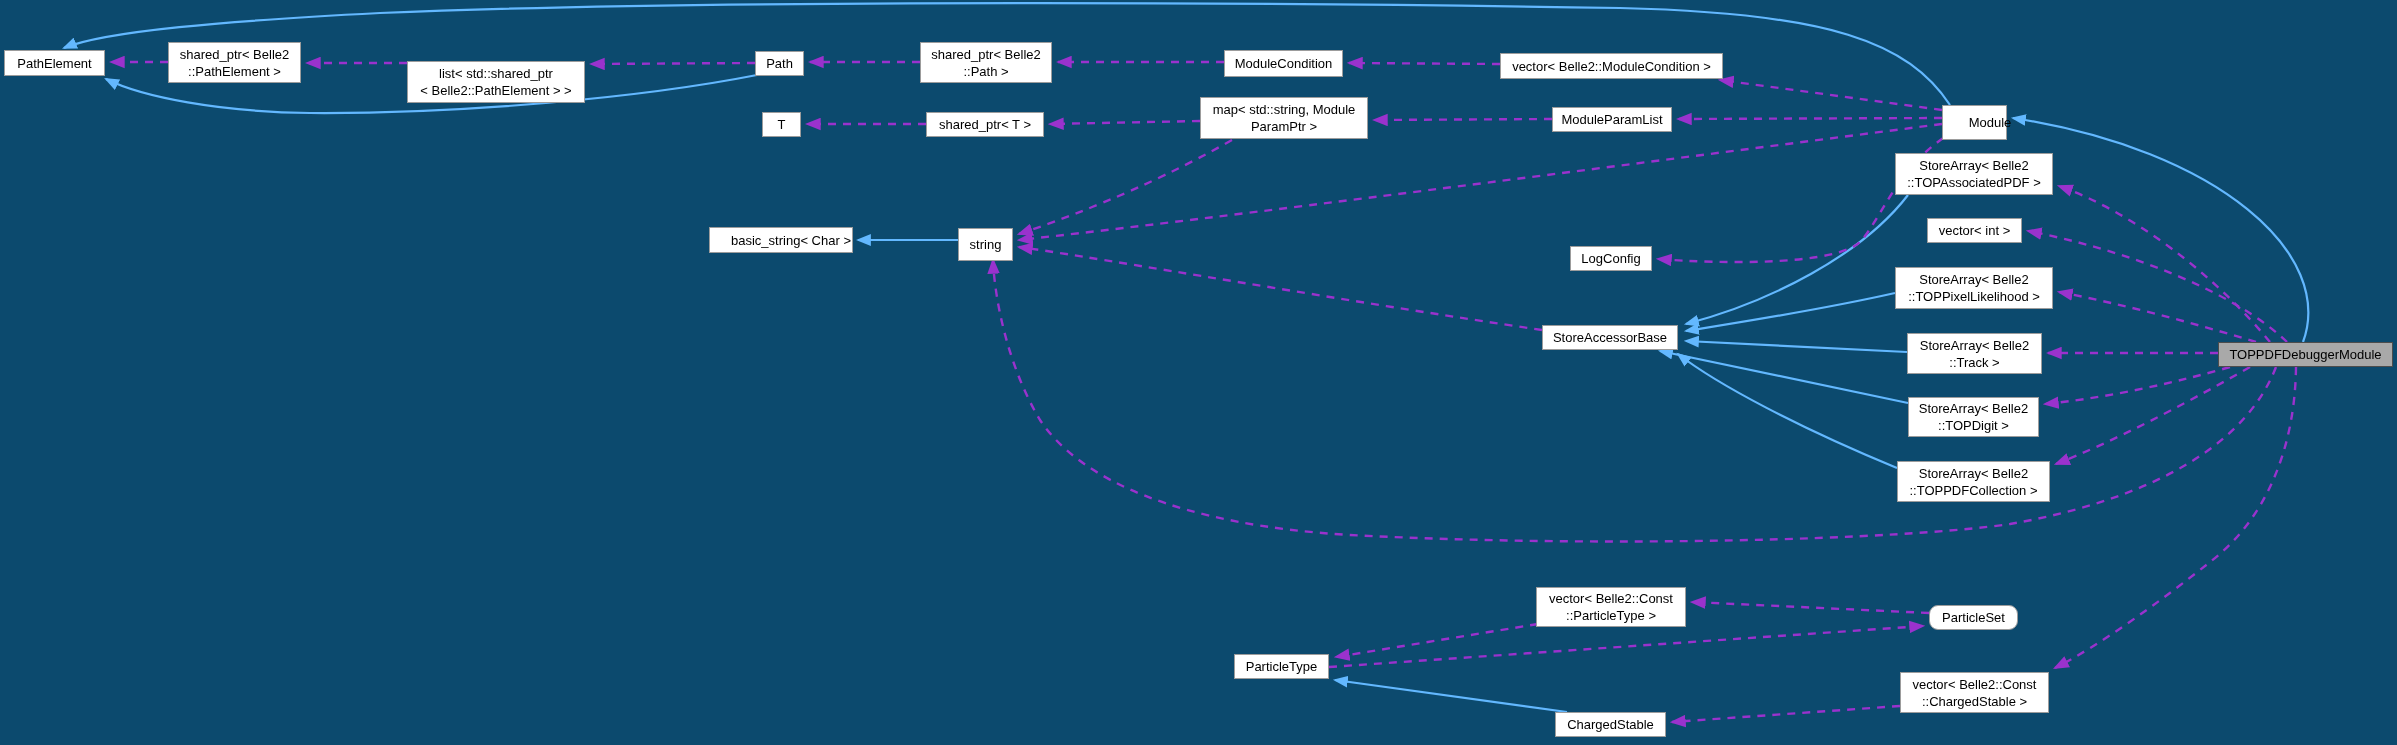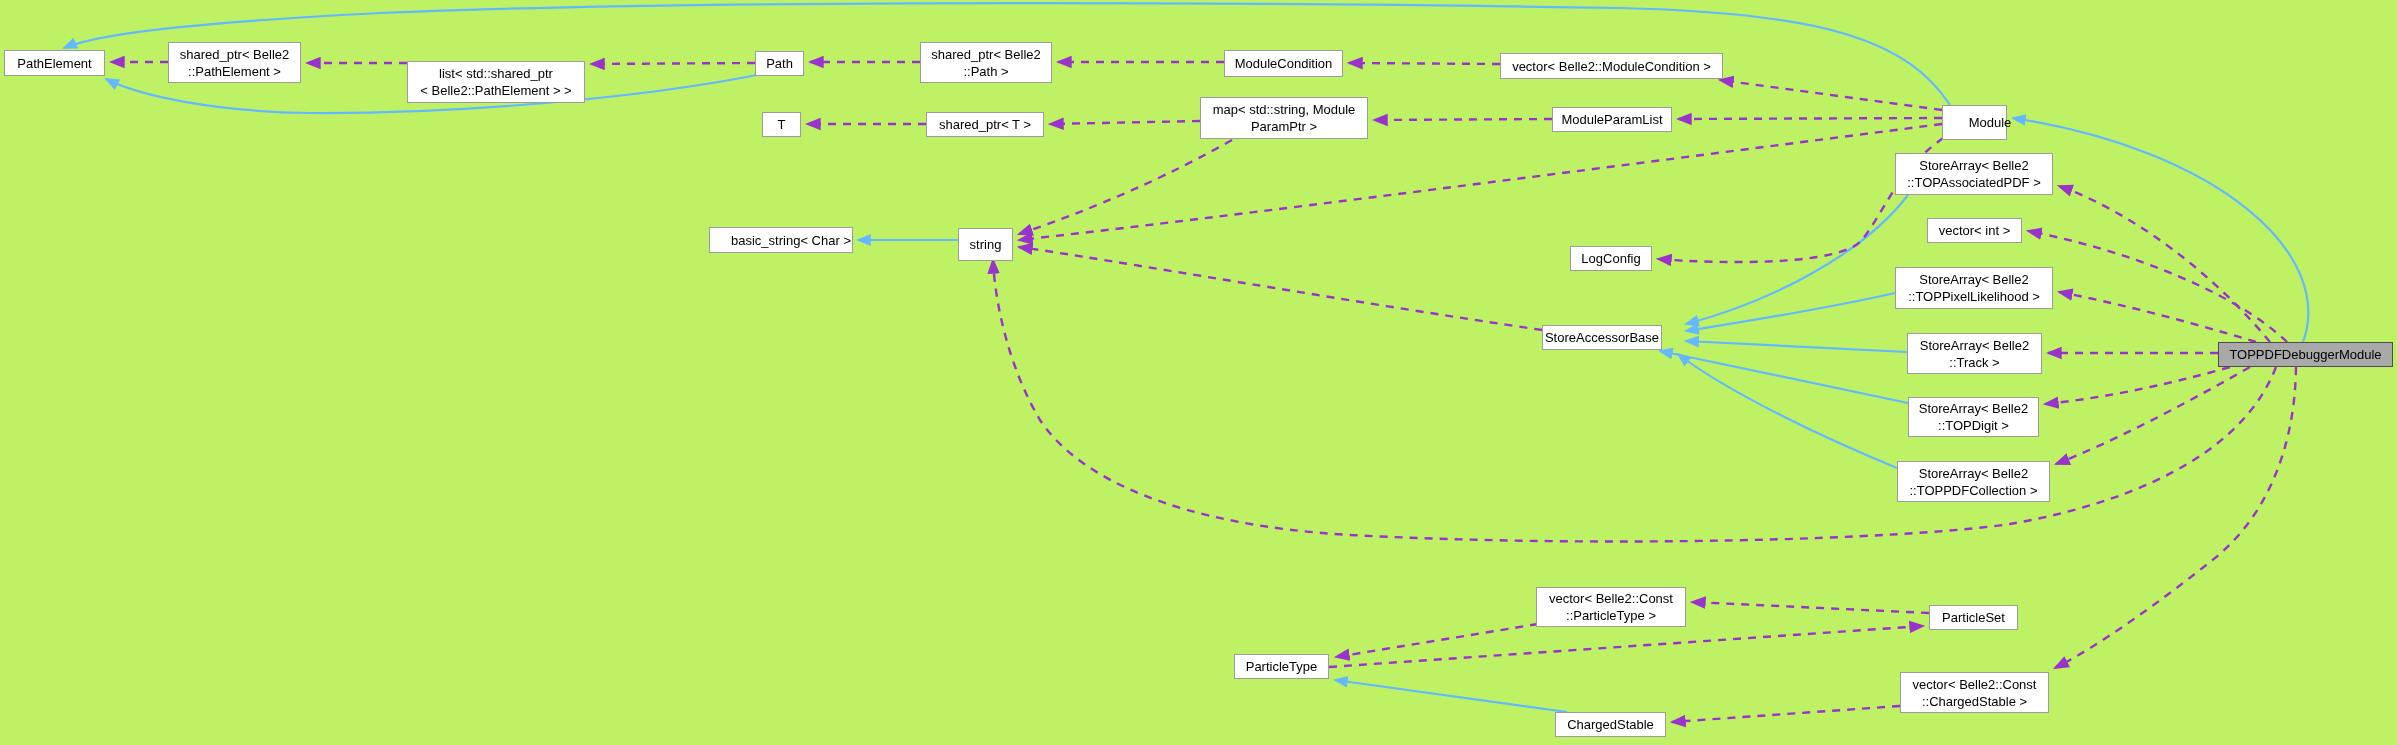--- a/index.html
+++ b/index.html
@@ -4,21 +4,21 @@
 <style>
   html, body {
     margin: 0;
     padding: 0;
     background: #000000;
   }
   .canvas {
     position: relative;
     width: 2397px;
     height: 745px;
-    background: #bef264;
+    background: #0c4a6e;
     overflow: hidden;
     font-family: "Liberation Sans", "DejaVu Sans", sans-serif;
   }
   svg.edge-layer {
     position: absolute;
     left: 0;
     top: 0;
     width: 2397px;
     height: 745px;
   }
@@ -119,34 +119,34 @@
       <div class="node" style="left: 1500px; top: 53px; width: 223px; height: 26px;">vector&lt; Belle2::ModuleCondition &gt;</div>
       <div class="node" style="left: 1942px; top: 105px; width: 65px; height: 35px; padding-left: 31px;">Module</div>
       <div class="node" style="left: 762px; top: 112px; width: 39px; height: 25px;">T</div>
       <div class="node" style="left: 926px; top: 112px; width: 118px; height: 25px;">shared_ptr&lt; T &gt;</div>
       <div class="node" style="left: 1200px; top: 97px; width: 168px; height: 42px;">map&lt; std::string, Module
 ParamPtr &gt;</div>
       <div class="node" style="left: 1552px; top: 107px; width: 120px; height: 25px;">ModuleParamList</div>
       <div class="node" style="left: 709px; top: 227px; width: 144px; height: 26px; padding-left: 20px;">basic_string&lt; Char &gt;</div>
       <div class="node" style="left: 958px; top: 228px; width: 55px; height: 33px;">string</div>
       <div class="node" style="left: 1570px; top: 246px; width: 82px; height: 25px; text-align: center;">LogConfig</div>
-      <div class="node" style="left: 1542px; top: 325px; width: 120px; height: 25px;">StoreAccessorBase</div>
+      <div class="node" style="left: 1542px; top: 325px; width: 136px; height: 25px;">StoreAccessorBase</div>
       <div class="node" style="left: 1895px; top: 153px; width: 158px; height: 42px;">StoreArray&lt; Belle2
 ::TOPAssociatedPDF &gt;</div>
       <div class="node" style="left: 1927px; top: 218px; width: 95px; height: 25px;">vector&lt; int &gt;</div>
       <div class="node" style="left: 1895px; top: 267px; width: 158px; height: 42px;">StoreArray&lt; Belle2
 ::TOPPixelLikelihood &gt;</div>
       <div class="node" style="left: 1907px; top: 333px; width: 135px; height: 41px;">StoreArray&lt; Belle2
 ::Track &gt;</div>
       <div class="node" style="left: 1908px; top: 397px; width: 131px; height: 40px;">StoreArray&lt; Belle2
 ::TOPDigit &gt;</div>
       <div class="node" style="left: 1897px; top: 461px; width: 153px; height: 41px;">StoreArray&lt; Belle2
 ::TOPPDFCollection &gt;</div>
       <div class="node highlight" style="left: 2218px; top: 342px; width: 175px; height: 25px;">TOPPDFDebuggerModule</div>
       <div class="node" style="left: 1536px; top: 587px; width: 150px; height: 40px;">vector&lt; Belle2::Const
 ::ParticleType &gt;</div>
-      <div class="node" style="left: 1929px; top: 605px; width: 89px; height: 25px;">ParticleSet</div>
+      <div class="node" style="left: 1929px; top: 605px; width: 89px; height: 25px; border-radius: 9px;">ParticleSet</div>
       <div class="node" style="left: 1234px; top: 654px; width: 95px; height: 25px;">ParticleType</div>
       <div class="node" style="left: 1900px; top: 672px; width: 149px; height: 41px;">vector&lt; Belle2::Const
 ::ChargedStable &gt;</div>
       <div class="node" style="left: 1555px; top: 712px; width: 111px; height: 25px;">ChargedStable</div>
     </div>
 </div>
 
 </body></html>

